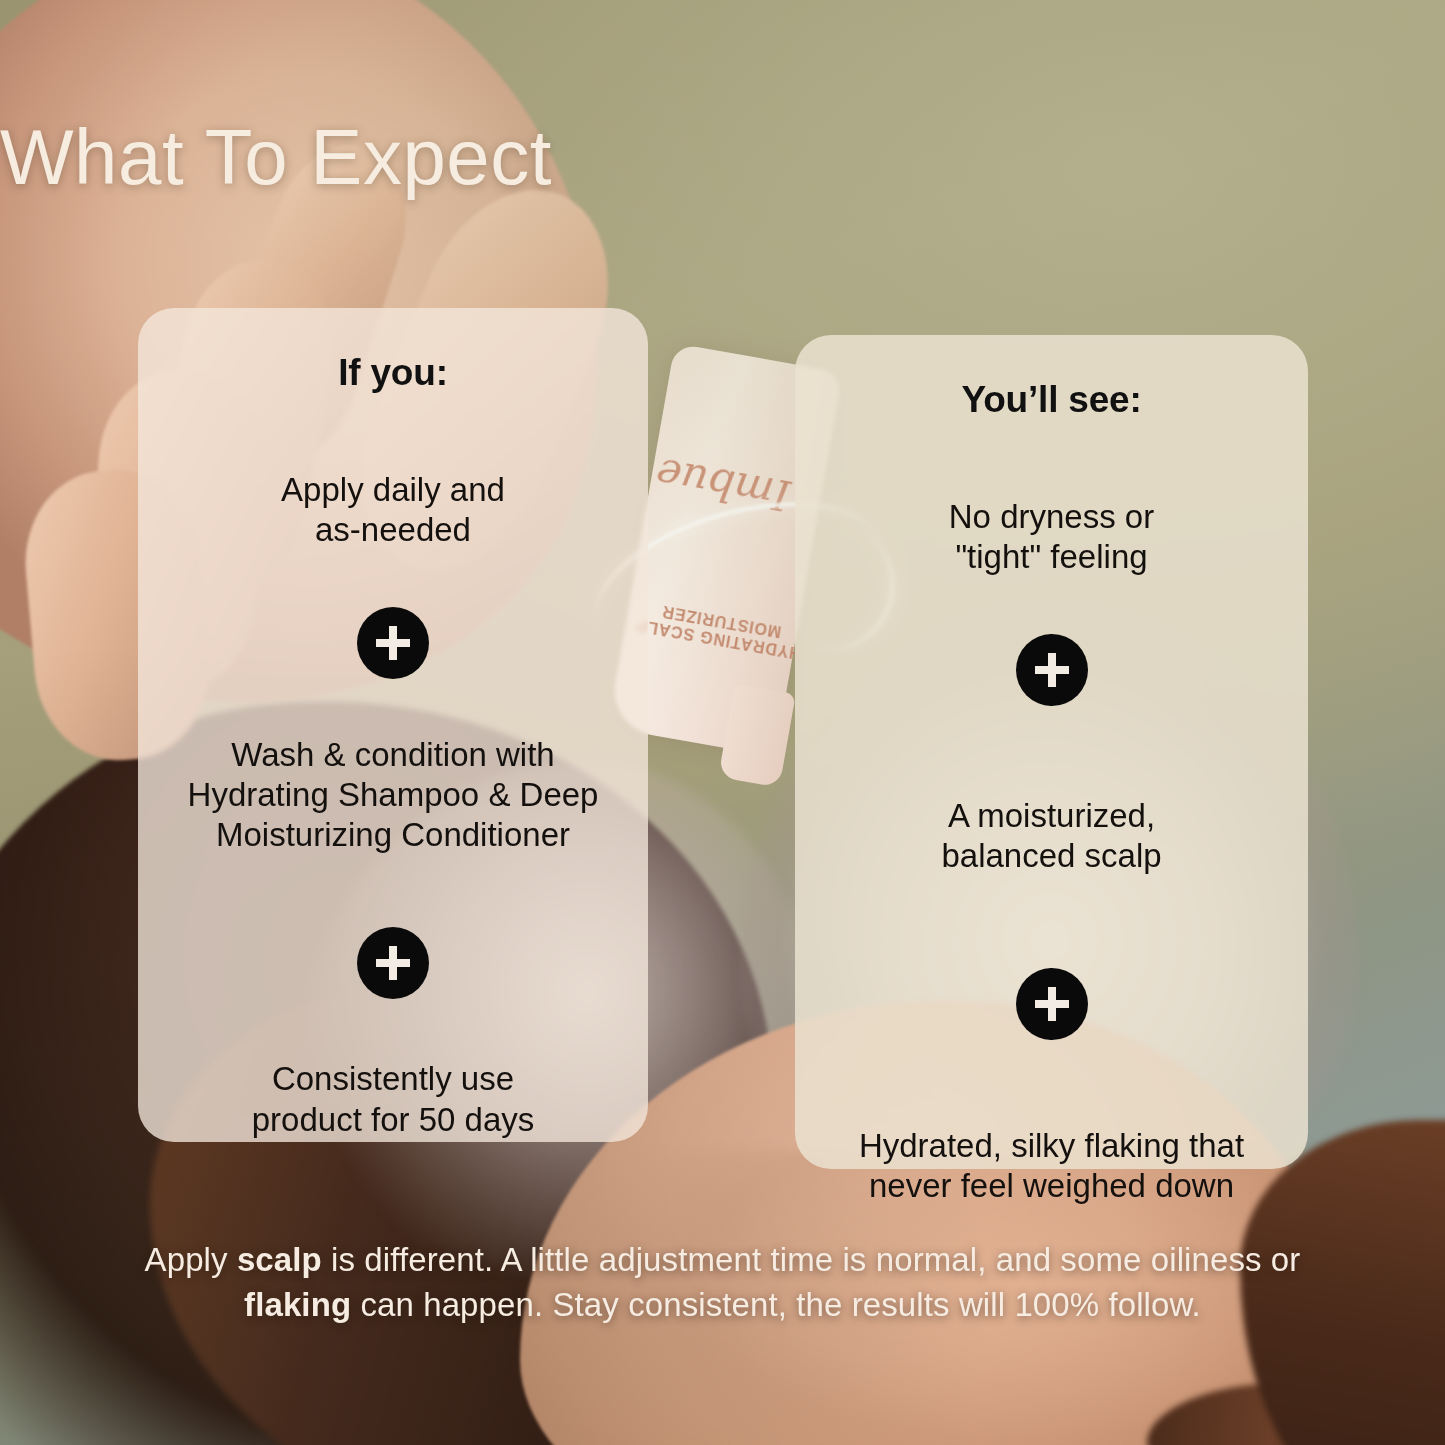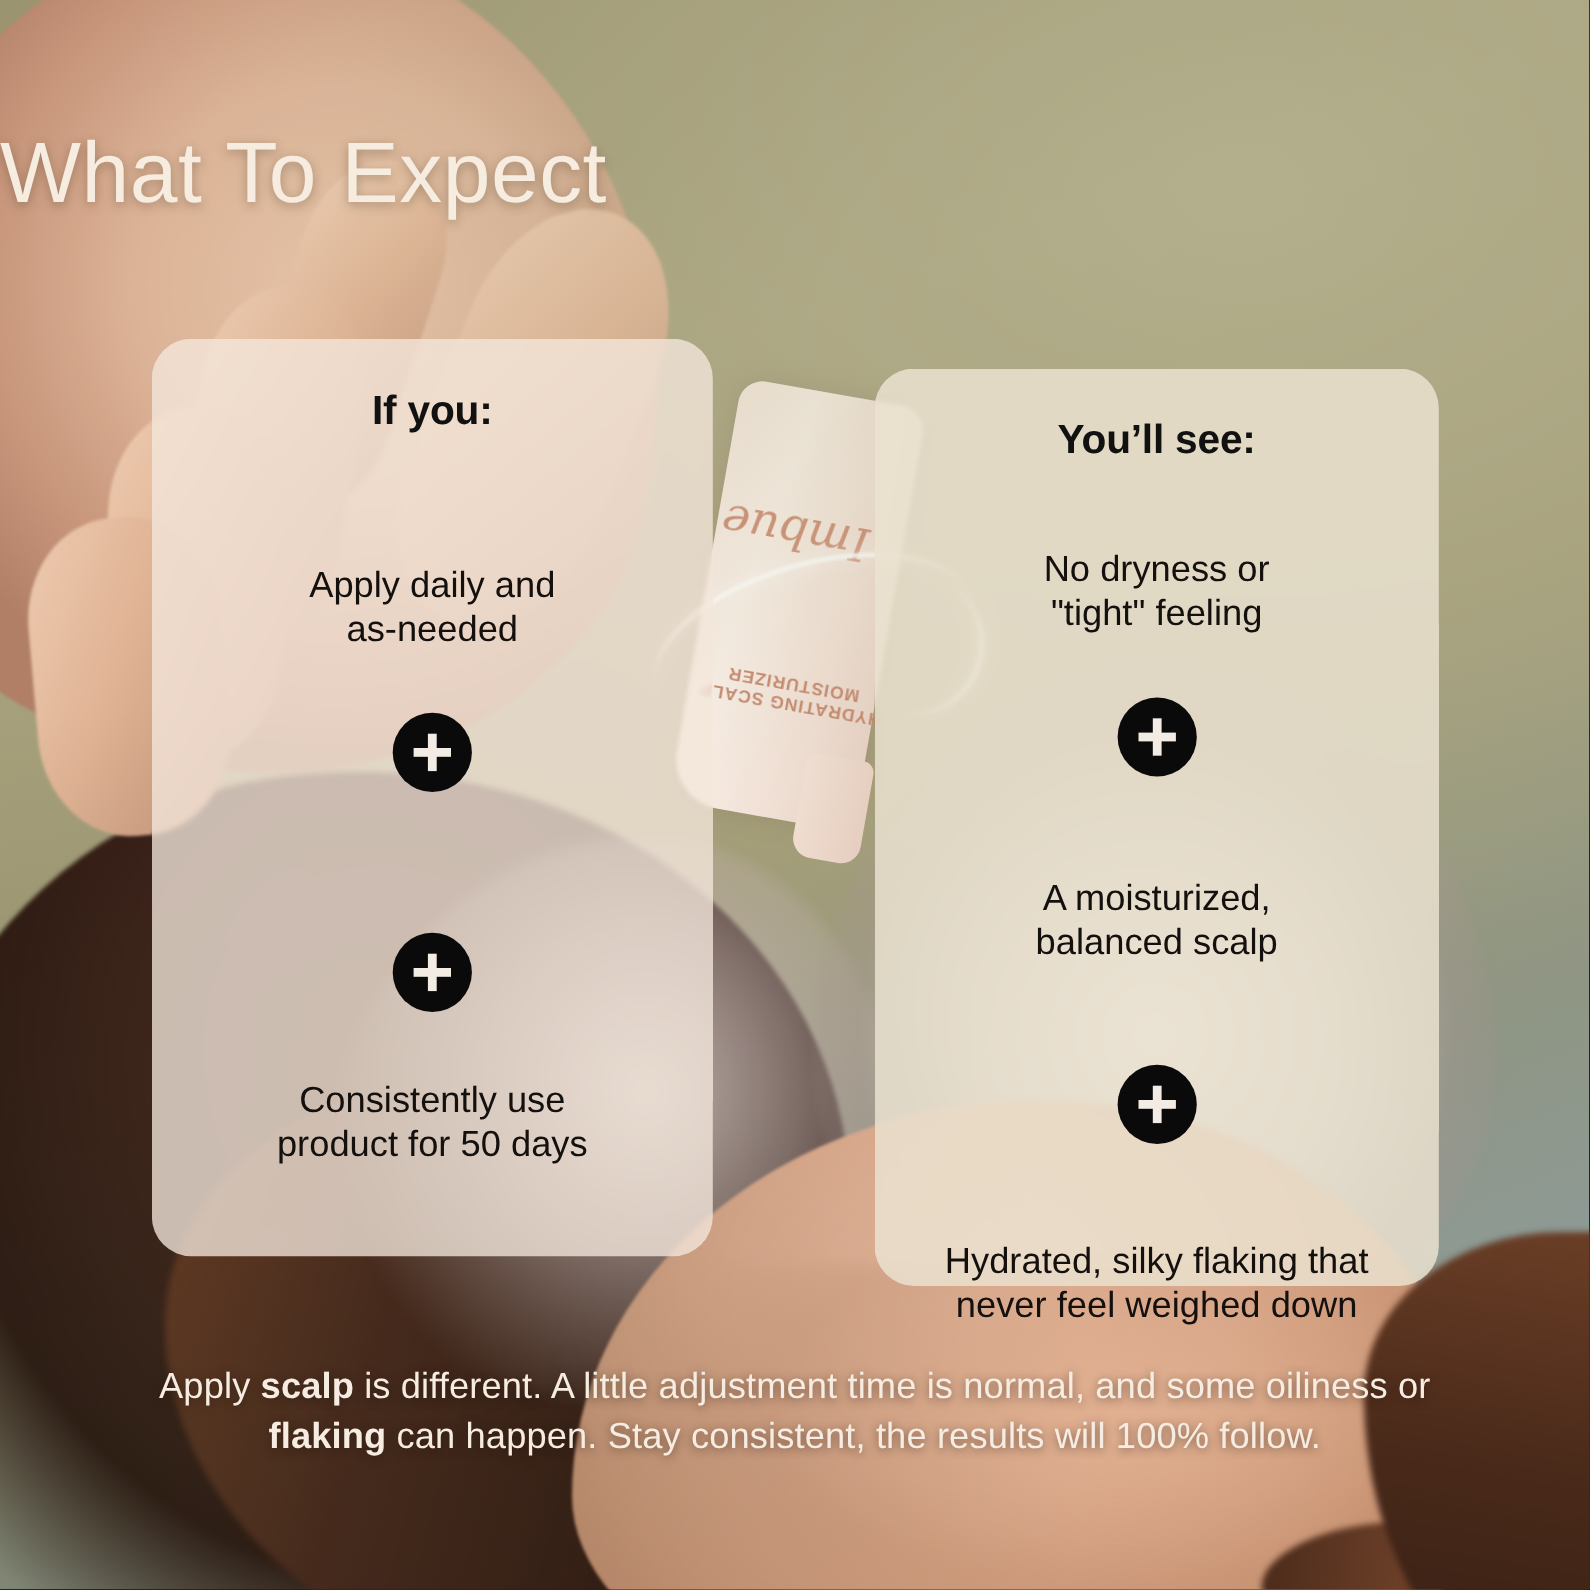--- a/index.html
+++ b/index.html
@@ -326,20 +326,23 @@
   <div class="card card-left">
     <div class="card-title">If you:</div>
     <div class="card-body">
       <div class="step-text s1">Apply daily and
 as-needed</div>
       <div class="g1"></div>
       <div class="plus-wrap">
         <div class="plus"></div>
       </div>
       <div class="g2"></div>
+      <div class="step-text">Wash &amp; condition with
+Hydrating Shampoo &amp; Deep
+Moisturizing Conditioner</div>
       <div class="g3"></div>
       <div class="plus-wrap">
         <div class="plus"></div>
       </div>
       <div class="g4"></div>
       <div class="step-text">Consistently use
 product for 50 days</div>
     </div>
   </div>
 

